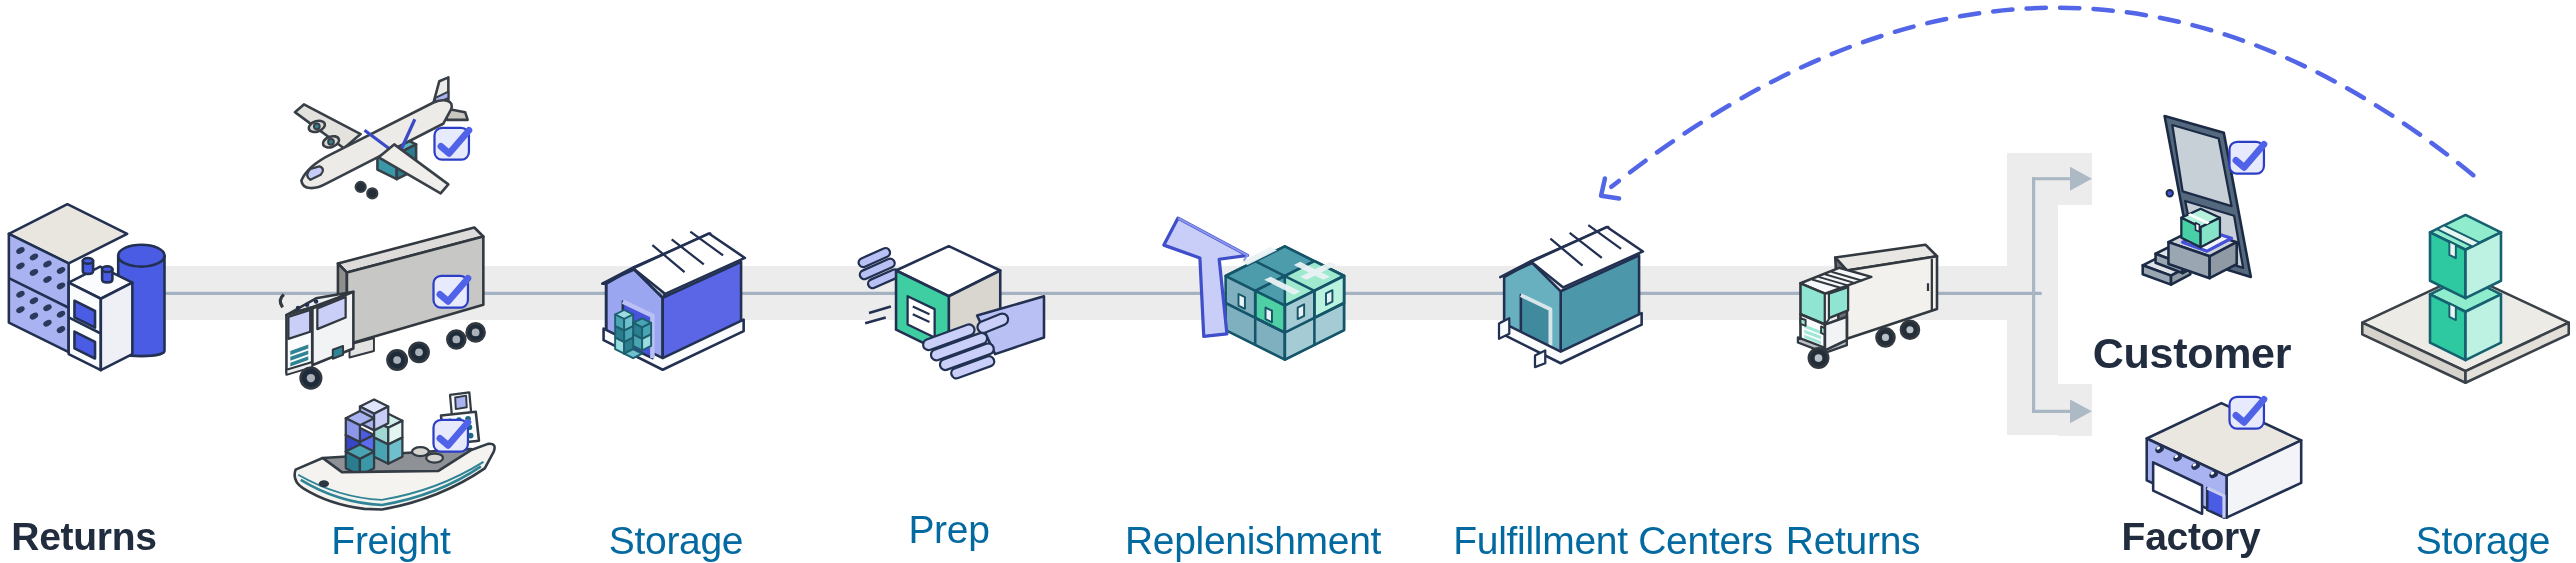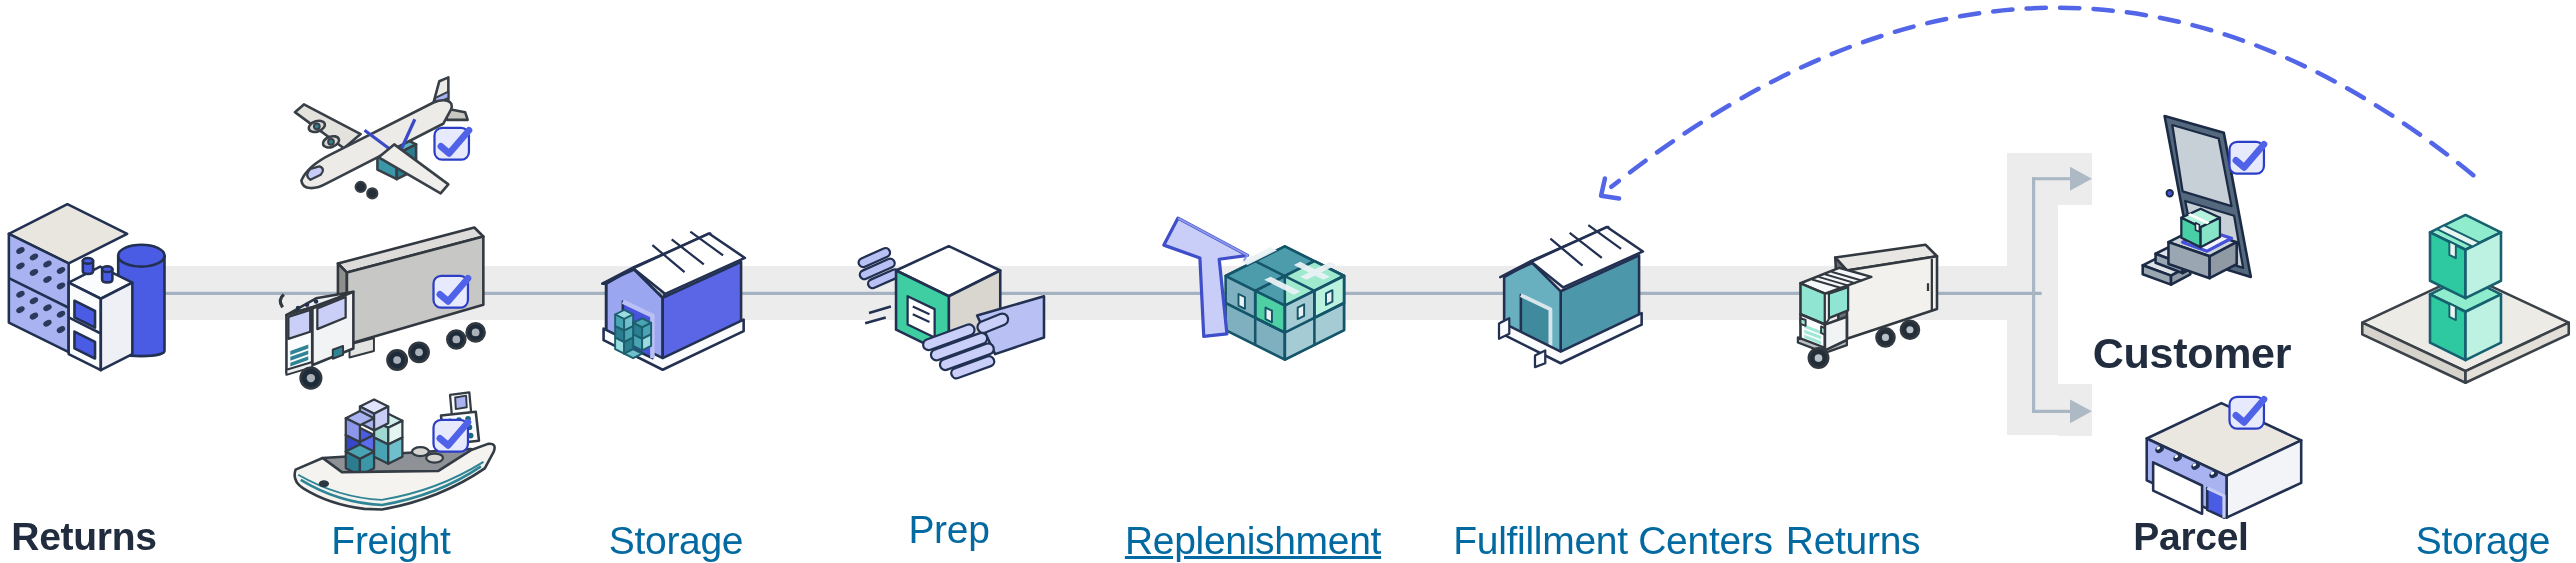--- a/index.html
+++ b/index.html
@@ -395,21 +395,21 @@
   </svg>
   <svg class="abs" style="left:2228px;top:393px;" width="40" height="37" viewBox="0 0 62 58">
     <rect x="2" y="6" width="54" height="50" rx="12" fill="#e7eafc" stroke="#2c3ec6" stroke-width="3.5"></rect>
     <path d="M12 35 L25 46 L56 10" fill="none" stroke="#4f62e8" stroke-width="10.5" stroke-linecap="round" stroke-linejoin="round"></path>
   </svg>
 
   <div class="stage-label bold" style="left:84px;top:517px;">Returns</div>
   <div class="stage-label" style="left:391px;top:521px;">Freight</div>
   <div class="stage-label" style="left:676px;top:521px;">Storage</div>
   <div class="stage-label" style="left:949px;top:510px;">Prep</div>
-  <div class="stage-label" style="left:1253px;top:521px;text-decoration:underline;">Replenishment</div>
+  <div class="stage-label" style="left:1253px;top:521px;">Replenishment</div>
   <div class="stage-label" style="left:1592px;top:521px;margin-left:21px;">Fulfillment Centers</div>
   <div class="stage-label" style="left:1853px;top:521px;">Returns</div>
   <div class="stage-label bold big" style="left:2192px;top:298px;">Customer</div>
-  <div class="stage-label bold" style="left:2191px;top:517px;">Parcel</div>
+  <div class="stage-label bold" style="left:2191px;top:517px;">Factory</div>
   <div class="stage-label" style="left:2483px;top:521px;">Storage</div>
 
 </div>
 
 
 </body></html>

